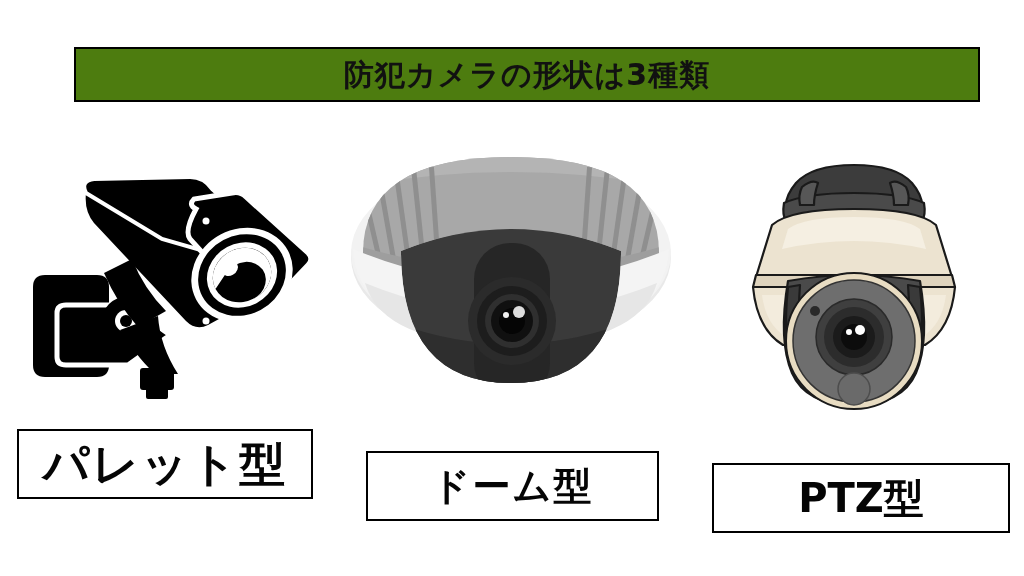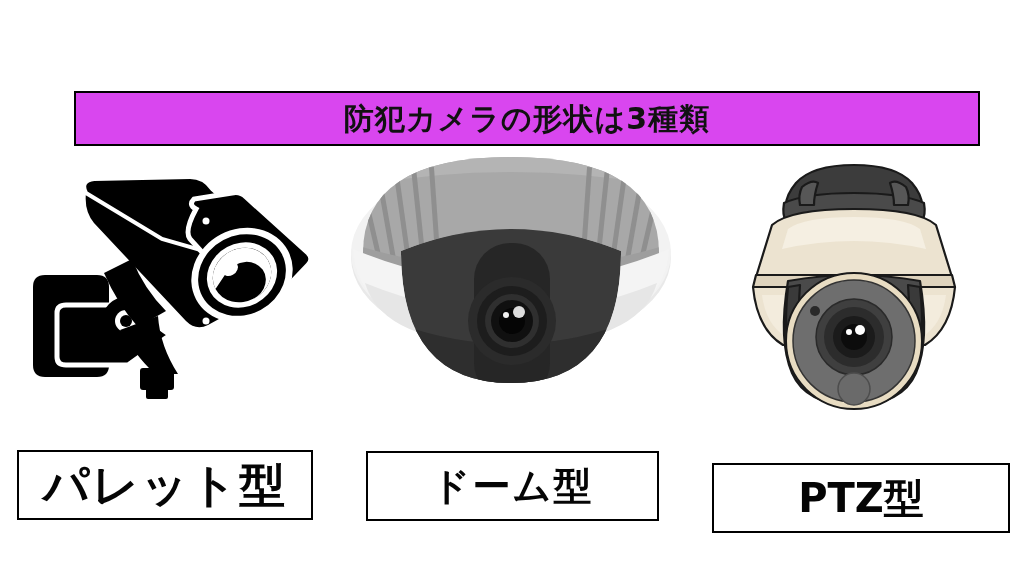--- a/index.html
+++ b/index.html
@@ -18,25 +18,24 @@
 
   
   .title-box {
     position: absolute;
     left: 74px;
     top: 47px;
     width: 906px;
     height: 55px;
     border: 2px solid #000000;
     box-sizing: border-box;
-    background: #d946ef;
+    background: #4d7c0f;
     display: flex;
     align-items: center;
     justify-content: center;
-    margin-top: 44px;
   }
   .title-text {
     font-family: "DejaVu Sans", "Liberation Sans", sans-serif;
     font-size: 30px;
     font-weight: 700;
     color: #111111;
     letter-spacing: 1px;
     line-height: 1;
     white-space: nowrap;
   }
@@ -63,21 +62,21 @@
   
   .label-box {
     position: absolute;
     border: 2px solid #000000;
     box-sizing: border-box;
     background: #ffffff;
     display: flex;
     align-items: center;
     justify-content: center;
   }
-  .label-box.b1 { left: 17px;  top: 450px; width: 296px; height: 70px; }
+  .label-box.b1 { left: 17px;  top: 429px; width: 296px; height: 70px; }
   .label-box.b2 { left: 366px; top: 451px; width: 293px; height: 70px; }
   .label-box.b3 { left: 712px; top: 451px; width: 298px; height: 70px; margin-top: 12px; }
 
   .label-text {
     font-family: "DejaVu Sans", "Liberation Sans", sans-serif;
     font-weight: 700;
     color: #050505;
     line-height: 1;
     white-space: nowrap;
   }

